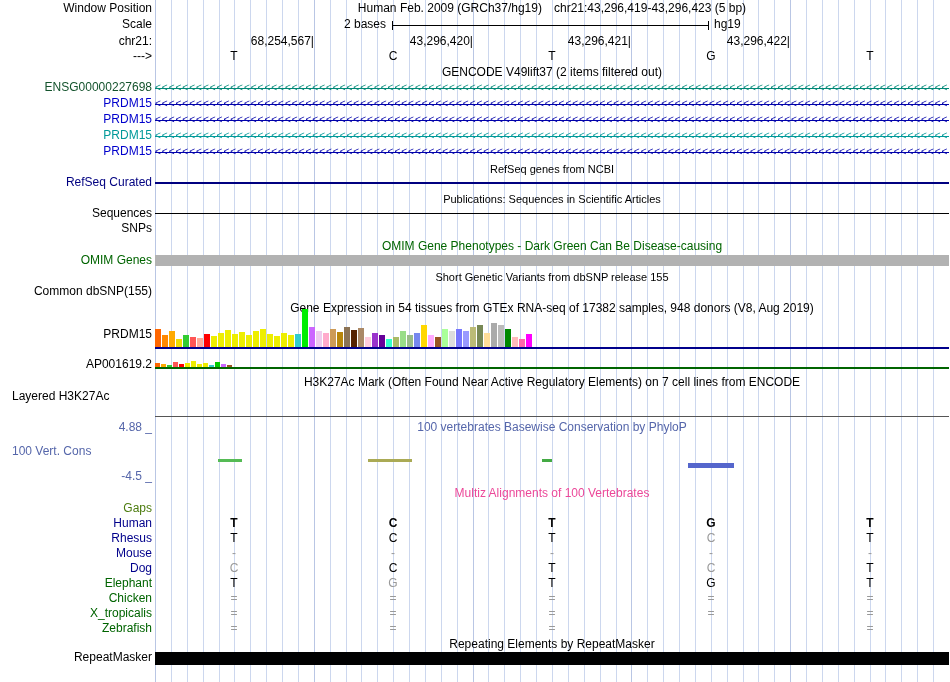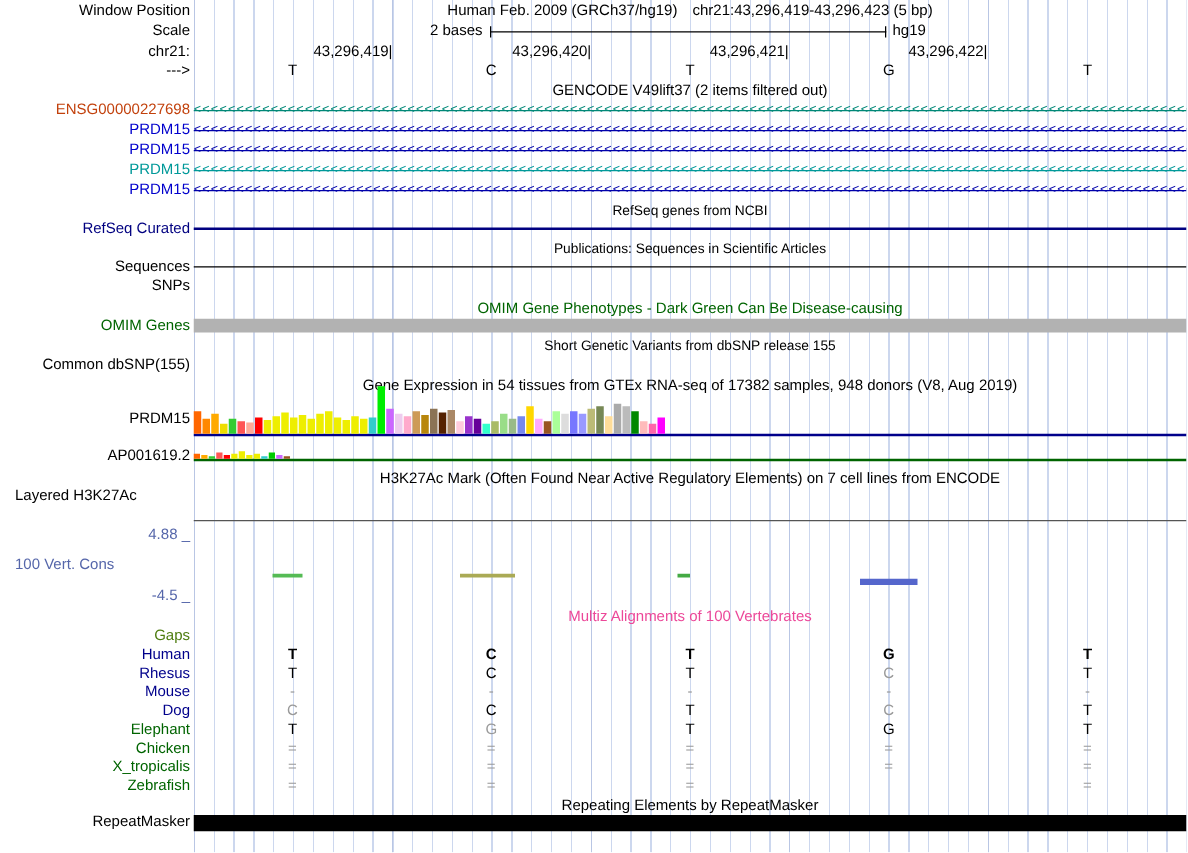--- a/index.html
+++ b/index.html
@@ -57,39 +57,40 @@
   <div class="abs llabel" style="top:285px">Common dbSNP(155)</div>
 
   <div class="abs ctitle" style="top:302px">Gene Expression in 54 tissues from GTEx RNA-seq of 17382 samples, 948 donors (V8, Aug 2019)</div>
   <div class="abs llabel" style="top:328px">PRDM15</div>
   <div class="abs llabel" style="top:358px">AP001619.2</div>
 
   <div class="abs ctitle" style="top:376px">H3K27Ac Mark (Often Found Near Active Regulatory Elements) on 7 cell lines from ENCODE</div>
   <div class="abs llabel-l" style="top:390px">Layered H3K27Ac</div>
   <div class="abs" style="top:416px;left:155px;width:794px;height:1px;background:#555"></div>
 
+  <div class="abs ctitle" style="top:421px;color:#5566AA">100 vertebrates Basewise Conservation by PhyloP</div>
   <div class="abs llabel" style="top:421px;color:#5566AA">4.88 _</div>
   <div class="abs llabel-l" style="top:445px;color:#5566AA">100 Vert. Cons</div>
   <div class="abs llabel" style="top:470px;color:#5566AA">-4.5 _</div>
 
   <div class="abs ctitle" style="top:487px;color:#ec4899">Multiz Alignments of 100 Vertebrates</div>
 
   <div class="abs ctitle" style="top:638px">Repeating Elements by RepeatMasker</div>
   <div class="abs llabel" style="top:651px">RepeatMasker</div>
   <div class="abs" style="top:652px;left:155px;width:794px;height:13px;background:#000"></div>
-<div class="abs" style="top: 35px; right: 636px;">43,296,419|</div>
+<div class="abs" style="top: 35px; right: 636px;">68,254,567|</div>
     <div class="abs" style="top: 35px; right: 477px;">43,296,420|</div>
     <div class="abs" style="top: 35px; right: 319px;">43,296,421|</div>
     <div class="abs" style="top: 35px; right: 160px;">43,296,422|</div>
     <div class="abs" style="top: 50px; left: 234px; transform: translateX(-50%);">T</div>
     <div class="abs" style="top: 50px; left: 393px; transform: translateX(-50%);">C</div>
     <div class="abs" style="top: 50px; left: 552px; transform: translateX(-50%);">T</div>
     <div class="abs" style="top: 50px; left: 711px; transform: translateX(-50%);">G</div>
     <div class="abs" style="top: 50px; left: 870px; transform: translateX(-50%);">T</div>
-    <div class="abs llabel" style="top: 81px; color: #c2410c;">ENSG00000227698</div>
+    <div class="abs llabel" style="top: 81px; color: #14532d;">ENSG00000227698</div>
     <div class="abs arrows" style="top: 81px; left: 155px; width: 794px; height: 14px; color: rgb(0, 136, 119);">&lt;&lt;&lt;&lt;&lt;&lt;&lt;&lt;&lt;&lt;&lt;&lt;&lt;&lt;&lt;&lt;&lt;&lt;&lt;&lt;&lt;&lt;&lt;&lt;&lt;&lt;&lt;&lt;&lt;&lt;&lt;&lt;&lt;&lt;&lt;&lt;&lt;&lt;&lt;&lt;&lt;&lt;&lt;&lt;&lt;&lt;&lt;&lt;&lt;&lt;&lt;&lt;&lt;&lt;&lt;&lt;&lt;&lt;&lt;&lt;&lt;&lt;&lt;&lt;&lt;&lt;&lt;&lt;&lt;&lt;&lt;&lt;&lt;&lt;&lt;&lt;&lt;&lt;&lt;&lt;&lt;&lt;&lt;&lt;&lt;&lt;&lt;&lt;&lt;&lt;&lt;&lt;&lt;&lt;&lt;&lt;&lt;&lt;&lt;&lt;&lt;&lt;&lt;&lt;&lt;&lt;&lt;&lt;&lt;&lt;&lt;&lt;&lt;&lt;&lt;&lt;&lt;&lt;&lt;&lt;&lt;&lt;&lt;&lt;&lt;&lt;&lt;&lt;&lt;&lt;&lt;&lt;&lt;&lt;&lt;&lt;&lt;&lt;&lt;&lt;&lt;&lt;&lt;&lt;&lt;&lt;&lt;&lt;&lt;&lt;&lt;&lt;&lt;&lt;&lt;&lt;&lt;&lt;&lt;&lt;&lt;&lt;&lt;&lt;&lt;&lt;&lt;&lt;&lt;&lt;&lt;&lt;&lt;&lt;&lt;&lt;&lt;&lt;&lt;&lt;</div>
     <div class="abs llabel" style="top: 97px; color: rgb(0, 0, 204);">PRDM15</div>
     <div class="abs arrows" style="top: 97px; left: 155px; width: 794px; height: 14px; color: rgb(0, 0, 170);">&lt;&lt;&lt;&lt;&lt;&lt;&lt;&lt;&lt;&lt;&lt;&lt;&lt;&lt;&lt;&lt;&lt;&lt;&lt;&lt;&lt;&lt;&lt;&lt;&lt;&lt;&lt;&lt;&lt;&lt;&lt;&lt;&lt;&lt;&lt;&lt;&lt;&lt;&lt;&lt;&lt;&lt;&lt;&lt;&lt;&lt;&lt;&lt;&lt;&lt;&lt;&lt;&lt;&lt;&lt;&lt;&lt;&lt;&lt;&lt;&lt;&lt;&lt;&lt;&lt;&lt;&lt;&lt;&lt;&lt;&lt;&lt;&lt;&lt;&lt;&lt;&lt;&lt;&lt;&lt;&lt;&lt;&lt;&lt;&lt;&lt;&lt;&lt;&lt;&lt;&lt;&lt;&lt;&lt;&lt;&lt;&lt;&lt;&lt;&lt;&lt;&lt;&lt;&lt;&lt;&lt;&lt;&lt;&lt;&lt;&lt;&lt;&lt;&lt;&lt;&lt;&lt;&lt;&lt;&lt;&lt;&lt;&lt;&lt;&lt;&lt;&lt;&lt;&lt;&lt;&lt;&lt;&lt;&lt;&lt;&lt;&lt;&lt;&lt;&lt;&lt;&lt;&lt;&lt;&lt;&lt;&lt;&lt;&lt;&lt;&lt;&lt;&lt;&lt;&lt;&lt;&lt;&lt;&lt;&lt;&lt;&lt;&lt;&lt;&lt;&lt;&lt;&lt;&lt;&lt;&lt;&lt;&lt;&lt;&lt;&lt;&lt;&lt;&lt;&lt;</div>
     <div class="abs llabel" style="top: 113px; color: rgb(0, 0, 204);">PRDM15</div>
     <div class="abs arrows" style="top: 113px; left: 155px; width: 794px; height: 14px; color: rgb(0, 0, 170);">&lt;&lt;&lt;&lt;&lt;&lt;&lt;&lt;&lt;&lt;&lt;&lt;&lt;&lt;&lt;&lt;&lt;&lt;&lt;&lt;&lt;&lt;&lt;&lt;&lt;&lt;&lt;&lt;&lt;&lt;&lt;&lt;&lt;&lt;&lt;&lt;&lt;&lt;&lt;&lt;&lt;&lt;&lt;&lt;&lt;&lt;&lt;&lt;&lt;&lt;&lt;&lt;&lt;&lt;&lt;&lt;&lt;&lt;&lt;&lt;&lt;&lt;&lt;&lt;&lt;&lt;&lt;&lt;&lt;&lt;&lt;&lt;&lt;&lt;&lt;&lt;&lt;&lt;&lt;&lt;&lt;&lt;&lt;&lt;&lt;&lt;&lt;&lt;&lt;&lt;&lt;&lt;&lt;&lt;&lt;&lt;&lt;&lt;&lt;&lt;&lt;&lt;&lt;&lt;&lt;&lt;&lt;&lt;&lt;&lt;&lt;&lt;&lt;&lt;&lt;&lt;&lt;&lt;&lt;&lt;&lt;&lt;&lt;&lt;&lt;&lt;&lt;&lt;&lt;&lt;&lt;&lt;&lt;&lt;&lt;&lt;&lt;&lt;&lt;&lt;&lt;&lt;&lt;&lt;&lt;&lt;&lt;&lt;&lt;&lt;&lt;&lt;&lt;&lt;&lt;&lt;&lt;&lt;&lt;&lt;&lt;&lt;&lt;&lt;&lt;&lt;&lt;&lt;&lt;&lt;&lt;&lt;&lt;&lt;&lt;&lt;&lt;&lt;&lt;&lt;</div>
     <div class="abs llabel" style="top: 129px; color: rgb(0, 153, 153);">PRDM15</div>
     <div class="abs arrows" style="top: 129px; left: 155px; width: 794px; height: 14px; color: rgb(0, 153, 153);">&lt;&lt;&lt;&lt;&lt;&lt;&lt;&lt;&lt;&lt;&lt;&lt;&lt;&lt;&lt;&lt;&lt;&lt;&lt;&lt;&lt;&lt;&lt;&lt;&lt;&lt;&lt;&lt;&lt;&lt;&lt;&lt;&lt;&lt;&lt;&lt;&lt;&lt;&lt;&lt;&lt;&lt;&lt;&lt;&lt;&lt;&lt;&lt;&lt;&lt;&lt;&lt;&lt;&lt;&lt;&lt;&lt;&lt;&lt;&lt;&lt;&lt;&lt;&lt;&lt;&lt;&lt;&lt;&lt;&lt;&lt;&lt;&lt;&lt;&lt;&lt;&lt;&lt;&lt;&lt;&lt;&lt;&lt;&lt;&lt;&lt;&lt;&lt;&lt;&lt;&lt;&lt;&lt;&lt;&lt;&lt;&lt;&lt;&lt;&lt;&lt;&lt;&lt;&lt;&lt;&lt;&lt;&lt;&lt;&lt;&lt;&lt;&lt;&lt;&lt;&lt;&lt;&lt;&lt;&lt;&lt;&lt;&lt;&lt;&lt;&lt;&lt;&lt;&lt;&lt;&lt;&lt;&lt;&lt;&lt;&lt;&lt;&lt;&lt;&lt;&lt;&lt;&lt;&lt;&lt;&lt;&lt;&lt;&lt;&lt;&lt;&lt;&lt;&lt;&lt;&lt;&lt;&lt;&lt;&lt;&lt;&lt;&lt;&lt;&lt;&lt;&lt;&lt;&lt;&lt;&lt;&lt;&lt;&lt;&lt;&lt;&lt;&lt;&lt;&lt;</div>
     <div class="abs llabel" style="top: 145px; color: rgb(0, 0, 204);">PRDM15</div>
     <div class="abs arrows" style="top: 145px; left: 155px; width: 794px; height: 14px; color: rgb(0, 0, 170);">&lt;&lt;&lt;&lt;&lt;&lt;&lt;&lt;&lt;&lt;&lt;&lt;&lt;&lt;&lt;&lt;&lt;&lt;&lt;&lt;&lt;&lt;&lt;&lt;&lt;&lt;&lt;&lt;&lt;&lt;&lt;&lt;&lt;&lt;&lt;&lt;&lt;&lt;&lt;&lt;&lt;&lt;&lt;&lt;&lt;&lt;&lt;&lt;&lt;&lt;&lt;&lt;&lt;&lt;&lt;&lt;&lt;&lt;&lt;&lt;&lt;&lt;&lt;&lt;&lt;&lt;&lt;&lt;&lt;&lt;&lt;&lt;&lt;&lt;&lt;&lt;&lt;&lt;&lt;&lt;&lt;&lt;&lt;&lt;&lt;&lt;&lt;&lt;&lt;&lt;&lt;&lt;&lt;&lt;&lt;&lt;&lt;&lt;&lt;&lt;&lt;&lt;&lt;&lt;&lt;&lt;&lt;&lt;&lt;&lt;&lt;&lt;&lt;&lt;&lt;&lt;&lt;&lt;&lt;&lt;&lt;&lt;&lt;&lt;&lt;&lt;&lt;&lt;&lt;&lt;&lt;&lt;&lt;&lt;&lt;&lt;&lt;&lt;&lt;&lt;&lt;&lt;&lt;&lt;&lt;&lt;&lt;&lt;&lt;&lt;&lt;&lt;&lt;&lt;&lt;&lt;&lt;&lt;&lt;&lt;&lt;&lt;&lt;&lt;&lt;&lt;&lt;&lt;&lt;&lt;&lt;&lt;&lt;&lt;&lt;&lt;&lt;&lt;&lt;&lt;</div>
     <div class="abs" style="top: 347px; left: 155px; width: 794px; height: 2px; background: rgb(0, 0, 139);"></div>

